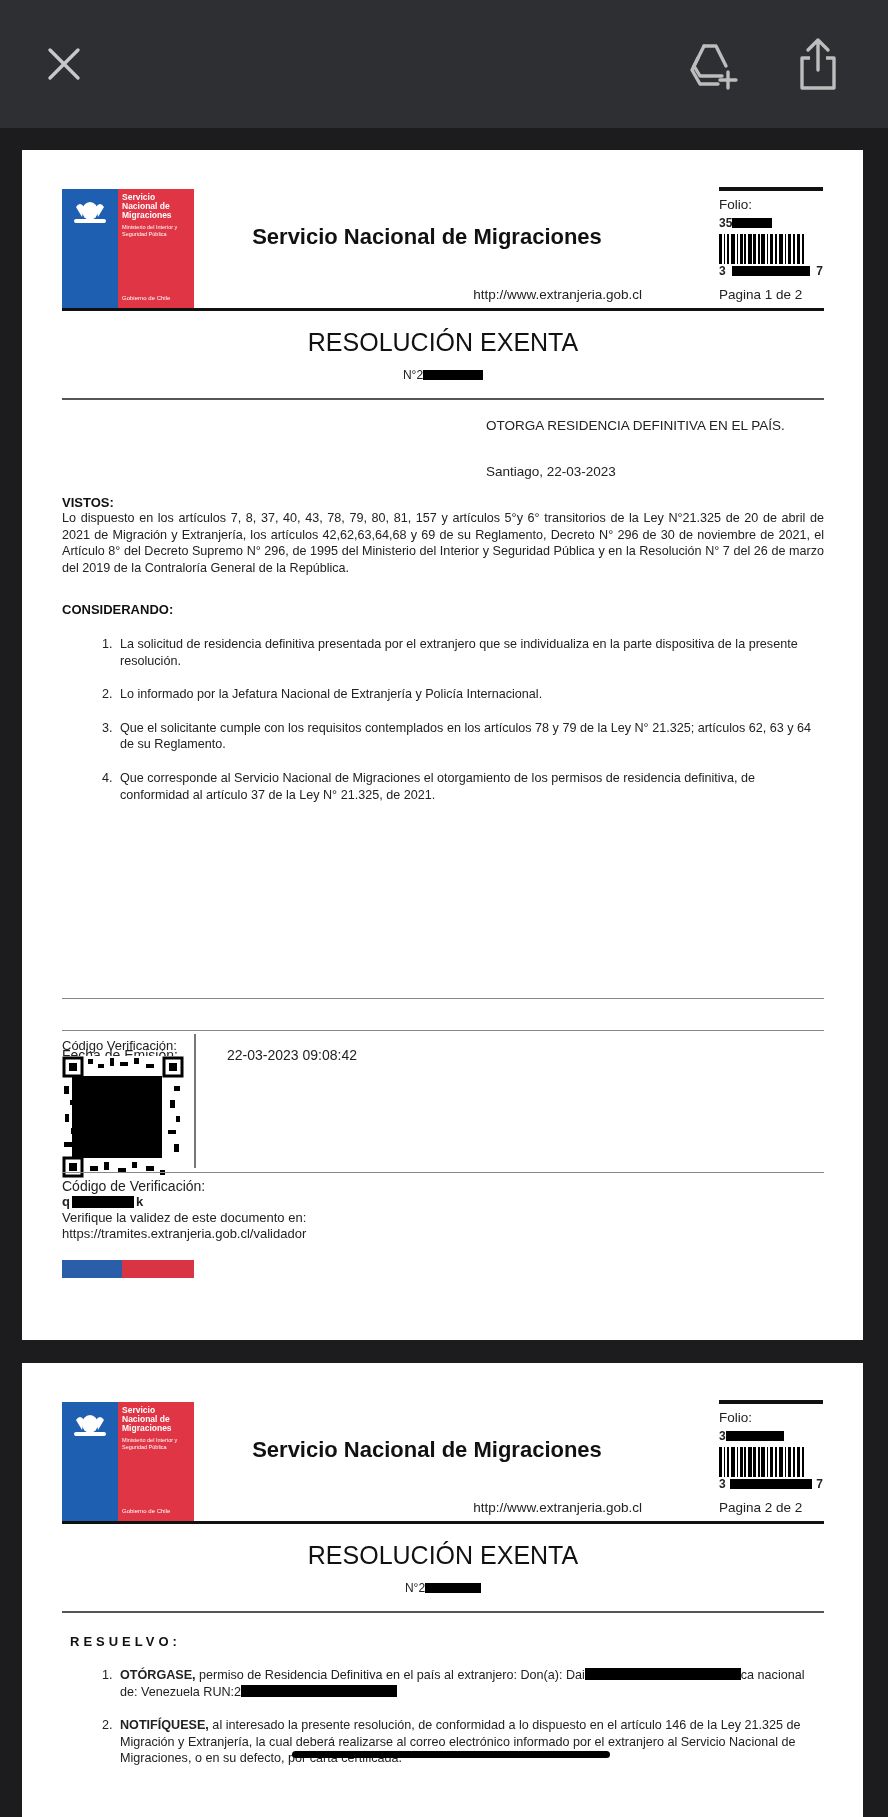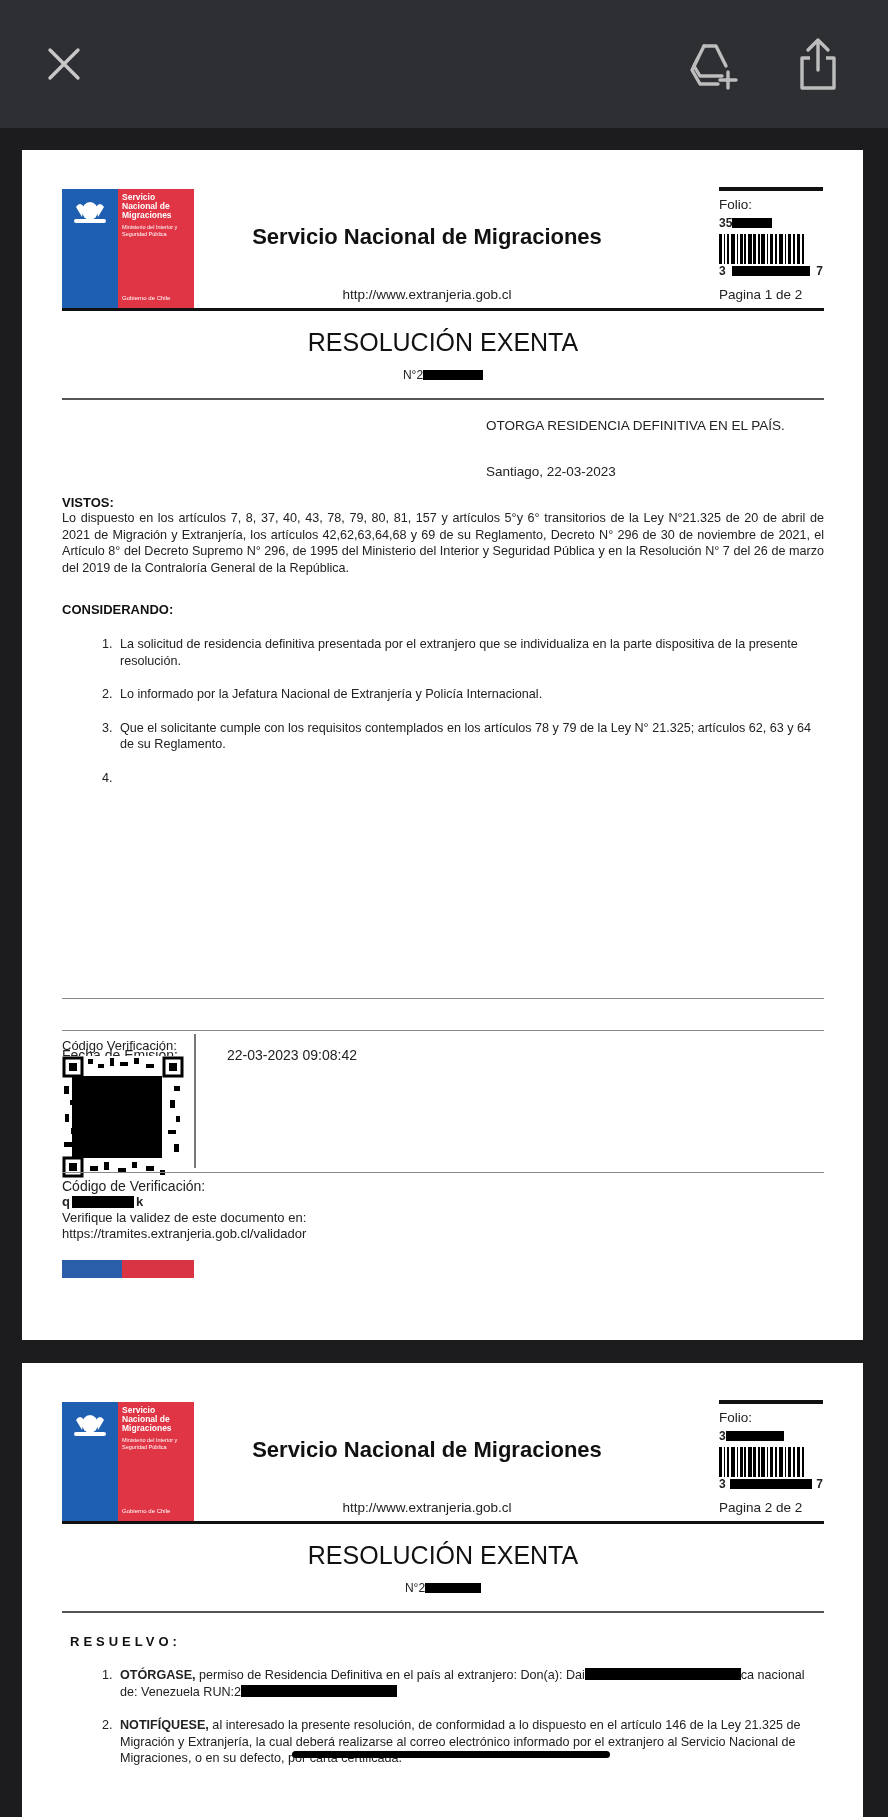--- a/index.html
+++ b/index.html
@@ -19,21 +19,21 @@
   .page2 { top: 1235px; height: 500px; }
 
   .logo { position: absolute; left: 40px; width: 132px; height: 120px; display: flex; }
   .logo .blue { width: 56px; height: 100%; background: #1f5fb1; position: relative; }
   .logo .red { flex: 1; height: 100%; background: #e03545; color: #fff; padding: 4px 4px; font-size: 8.5px; line-height: 9px; font-weight: bold; position: relative; }
   .logo .red .sub { font-weight: normal; font-size: 5.5px; line-height: 7px; margin-top: 4px; display: block; }
   .logo .red .gob { position: absolute; left: 4px; bottom: 6px; font-size: 6px; font-weight: normal; }
   .logo .crest { position: absolute; left: 10px; top: 8px; width: 36px; height: 30px; }
 
   .hdr-title { position: absolute; left: 190px; width: 430px; text-align: center; font-weight: bold; font-size: 22px; color: #111; }
-  .hdr-url { position: absolute; left: 190px; width: 430px; text-align: center; font-size: 13.5px; color: #222; }
+  .hdr-url { position: absolute; left: 190px; width: 430px; text-align: right; font-size: 13.5px; color: #222; }
 
   .folio-box { position: absolute; left: 697px; width: 104px; }
   .folio-box .rule { height: 4px; background: #111; }
   .folio-label { font-size: 13.5px; margin-top: 6px; color: #222; }
   .folio-num { font-size: 12px; font-weight: bold; margin-top: 4px; height: 14px; display: flex; align-items: center; }
   .redact { background: #000; display: inline-block; }
   .barcode { height: 30px; margin-top: 4px; display: flex; gap: 0; }
   .barcode span { display: inline-block; height: 100%; background: #000; }
   .bar-num { font-size: 12px; font-weight: bold; display: flex; align-items: center; justify-content: space-between; height: 14px; }
   .pagina { position: absolute; left: 697px; font-size: 13.5px; color: #222; }
@@ -161,21 +161,21 @@
     <div class="right-text" style="top:314px;">Santiago, 22-03-2023</div>
 
     <div class="section-h" style="top:345px;">VISTOS:</div>
     <div class="para" style="top:360px;">Lo dispuesto en los artículos 7, 8, 37, 40, 43, 78, 79, 80, 81, 157 y artículos 5°y 6° transitorios de la Ley N°21.325 de 20 de abril de 2021 de Migración y Extranjería, los artículos 42,62,63,64,68 y 69 de su Reglamento, Decreto N° 296 de 30 de noviembre de 2021, el Artículo 8° del Decreto Supremo N° 296, de 1995 del Ministerio del Interior y Seguridad Pública y en la Resolución N° 7 del 26 de marzo del 2019 de la Contraloría General de la República.</div>
 
     <div class="section-h" style="top:452px;">CONSIDERANDO:</div>
     <ol class="items" style="top:486px;">
       <li><span class="n">1.</span><span>La solicitud de residencia definitiva presentada por el extranjero que se individualiza en la parte dispositiva de la presente resolución.</span></li>
       <li><span class="n">2.</span><span>Lo informado por la Jefatura Nacional de Extranjería y Policía Internacional.</span></li>
       <li><span class="n">3.</span><span>Que el solicitante cumple con los requisitos contemplados en los artículos 78 y 79 de la Ley N° 21.325; artículos 62, 63 y 64 de su Reglamento.</span></li>
-      <li><span class="n">4.</span></li>
+      <li><span class="n">4.</span><span>Que corresponde al Servicio Nacional de Migraciones el otorgamiento de los permisos de residencia definitiva, de conformidad al artículo 37 de la Ley N° 21.325, de 2021.</span></li>
     </ol>
 
     <div class="grey-rule" style="top:848px;"></div>
     <div class="fecha" style="top:857px;">
       <span>Fecha de Emisión:</span>
       <span class="val">22-03-2023 09:08:42</span>
     </div>
     <div class="grey-rule" style="top:880px;"></div>
     <div class="codigo-label" style="top:888px;">Código Verificación:</div>
     <div class="vline" style="top:884px;height:134px;"></div>

